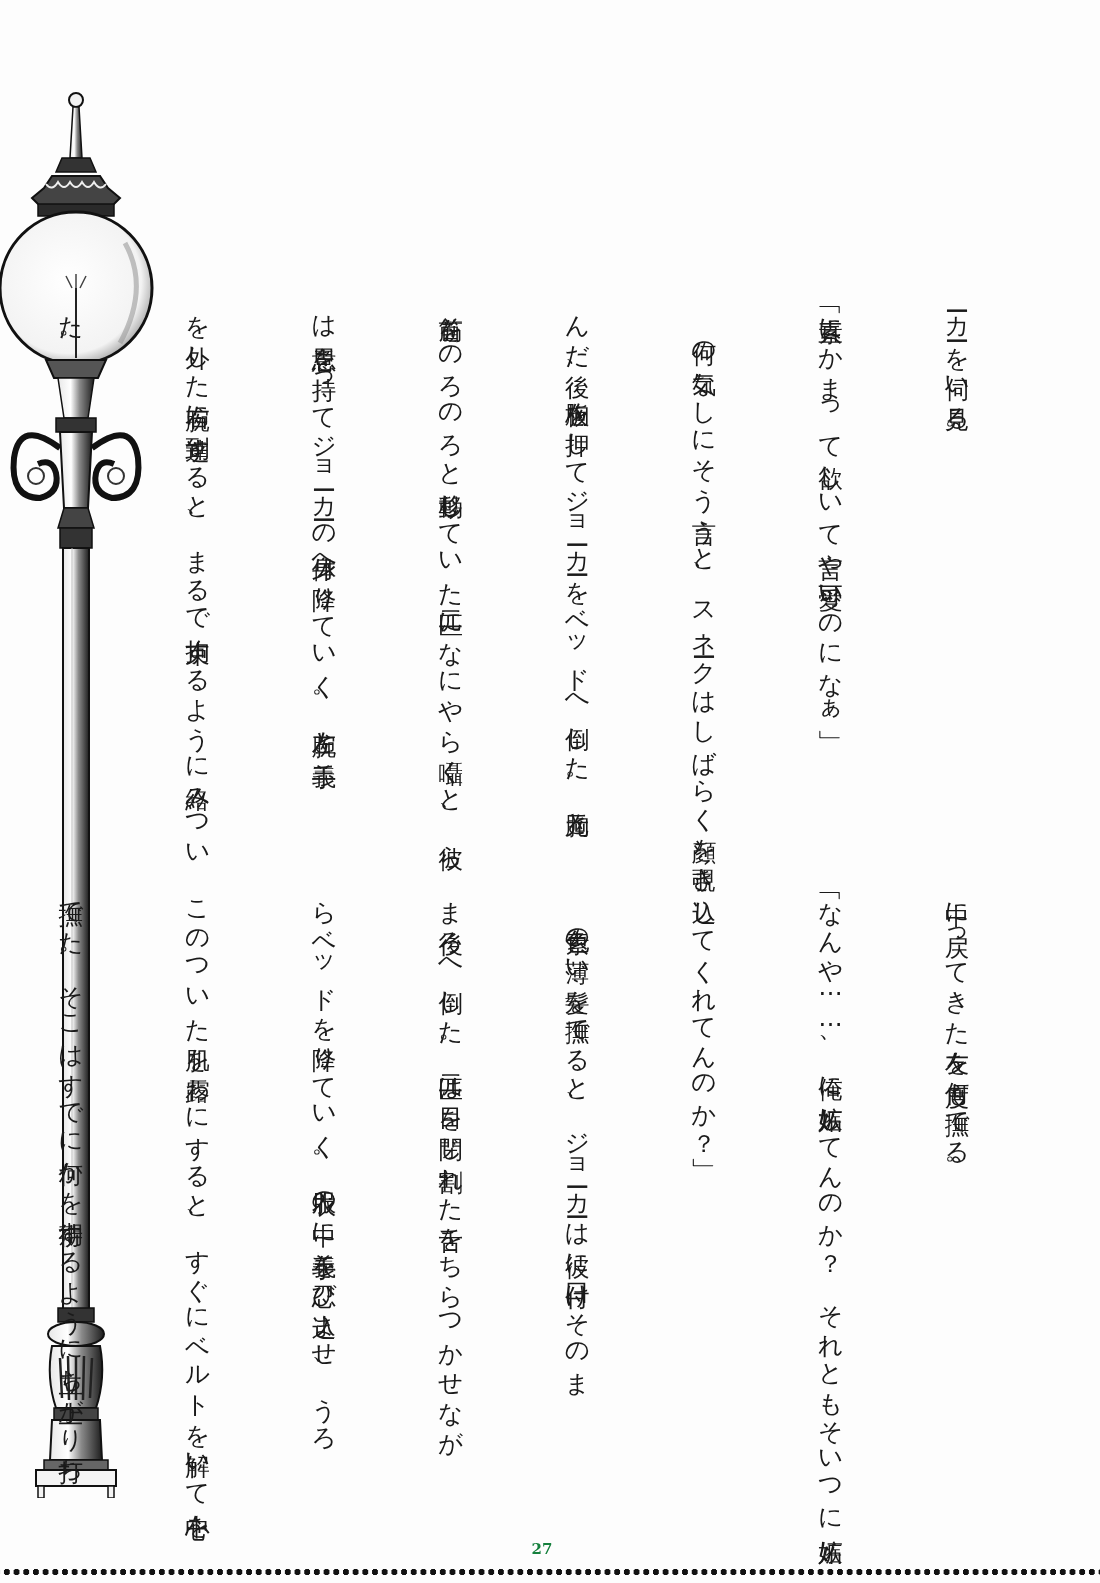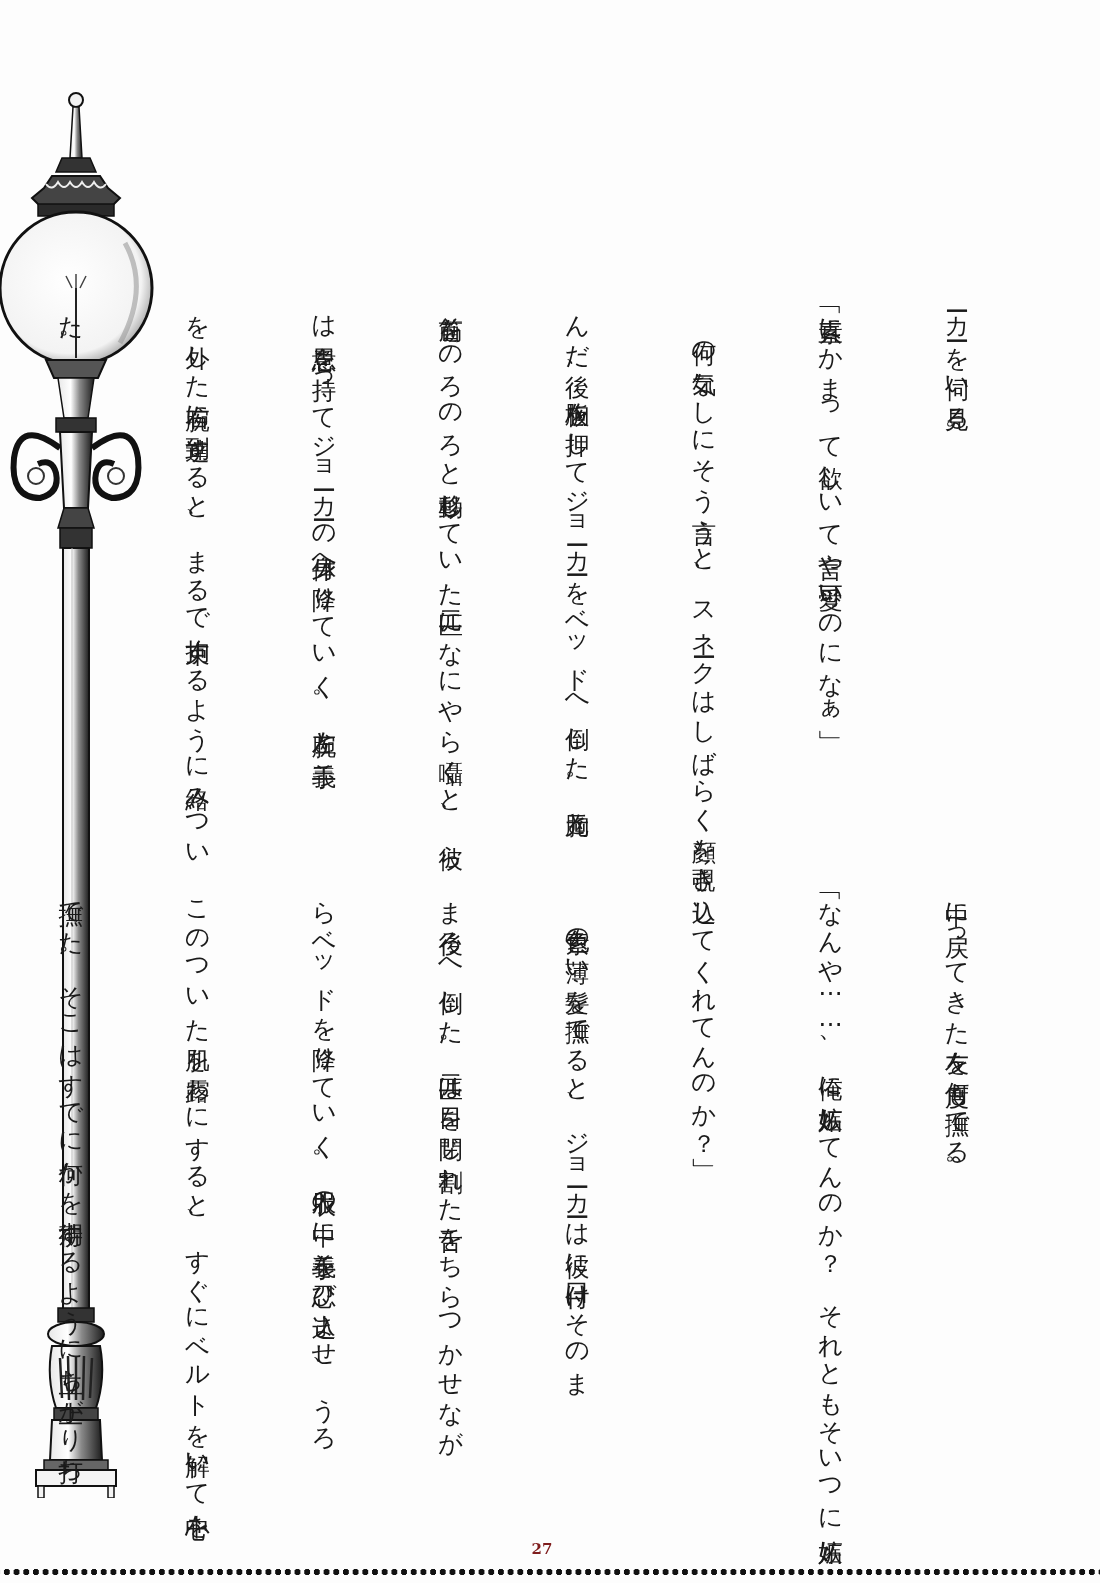--- a/index.html
+++ b/index.html
@@ -62,21 +62,21 @@
     
     .page-number {
       position: absolute;
       left: 0;
       width: 1084px;
       top: 1540px;
       text-align: center;
       font-family: "DejaVu Serif", "Liberation Serif", serif;
       font-weight: bold;
       font-size: 15px;
-      color: #7f1d1d;
+      color: #15803d;
     }
     .dot-border {
       position: absolute;
       left: 0;
       top: 1568px;
       width: 1100px;
       height: 8px;
       background-image: radial-gradient(circle, #111 2.9px, transparent 3.2px);
       background-size: 9.7px 8px;
       background-repeat: repeat-x;

